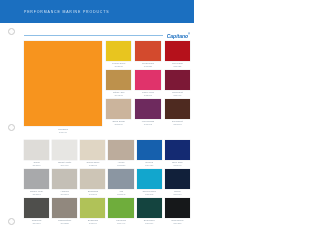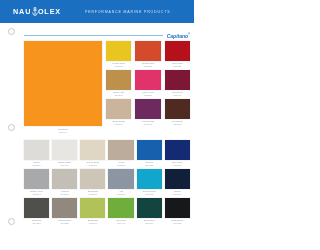--- a/index.html
+++ b/index.html
@@ -82,32 +82,20 @@
     white-space: nowrap; overflow: hidden;
   }
   .cap .code { display: block; color: #9fadb9; }
 </style>
 </head>
 <body>
 
 <div id="page">
 
   <div class="header" style="background: rgb(27, 111, 192);">
-    <div class="logo-wrap">
-      <span class="logo-a">NAU</span>
-      <span class="anchor-icon">
-        <svg viewBox="0 0 12 18" width="6" height="9">
-          <circle cx="6" cy="2.4" r="2" fill="none" stroke="#ffffff" stroke-width="1.6"></circle>
-          <line x1="6" y1="4.2" x2="6" y2="16.4" stroke="#ffffff" stroke-width="1.6"></line>
-          <line x1="2.2" y1="6.2" x2="9.8" y2="6.2" stroke="#ffffff" stroke-width="1.6"></line>
-          <path d="M1.4 11.6 C1.4 16 6 17.2 6 17.2 C6 17.2 10.6 16 10.6 11.6" fill="none" stroke="#ffffff" stroke-width="1.6" stroke-linecap="round"></path>
-        </svg>
-      </span>
-      <span class="logo-b">OLEX</span>
-    </div>
     <div class="tagline">PERFORMANCE MARINE PRODUCTS</div>
   </div>
 
   <div class="hole h1"></div>
   <div class="hole h2"></div>
   <div class="hole h3"></div>
 
   <div class="rule-row">
     <span class="rule-line"></span>
     <span class="brand-name" style="color: rgb(27, 111, 192);">

